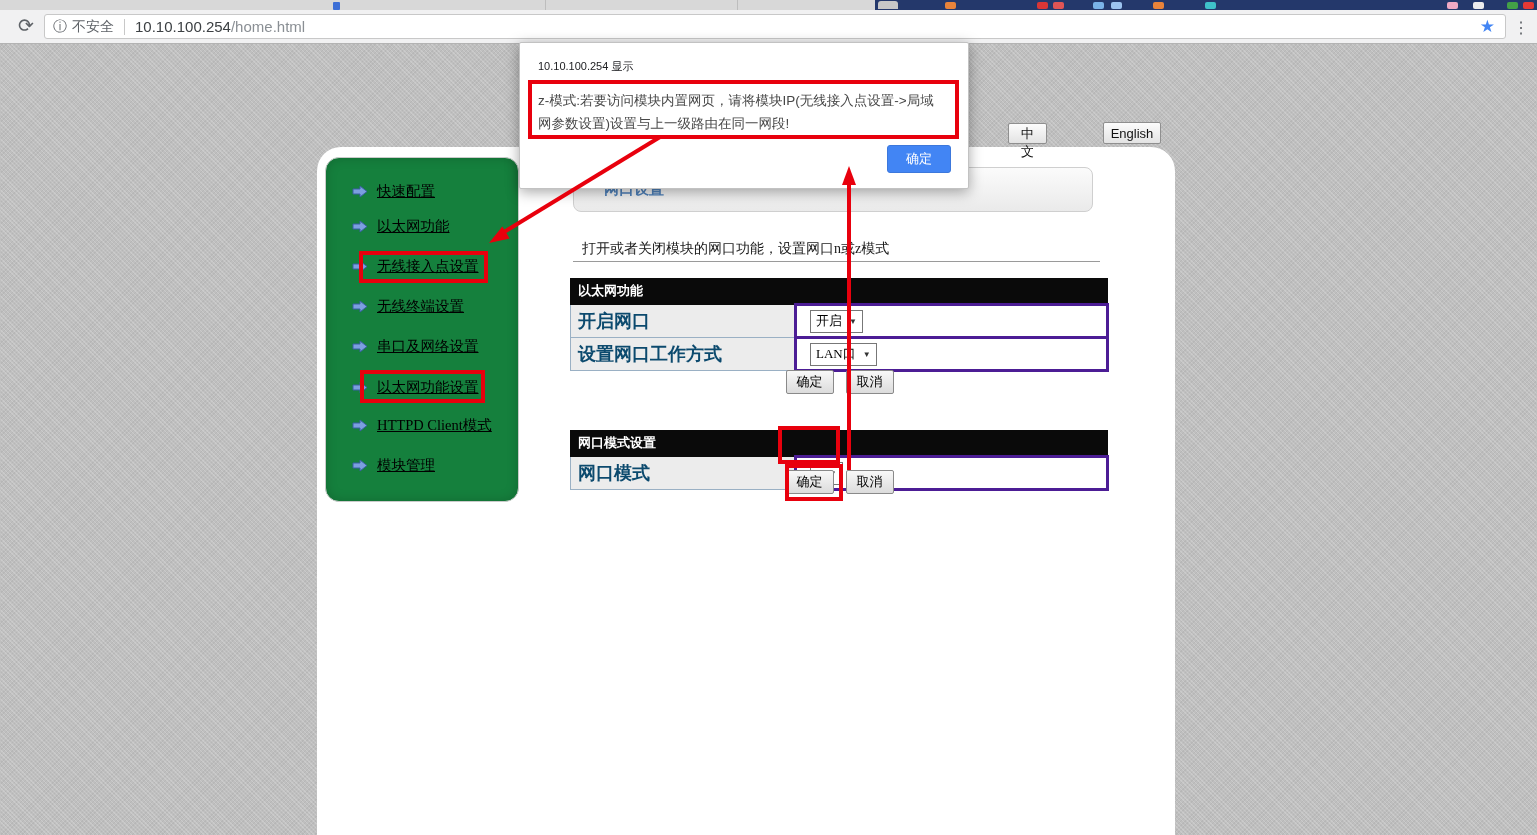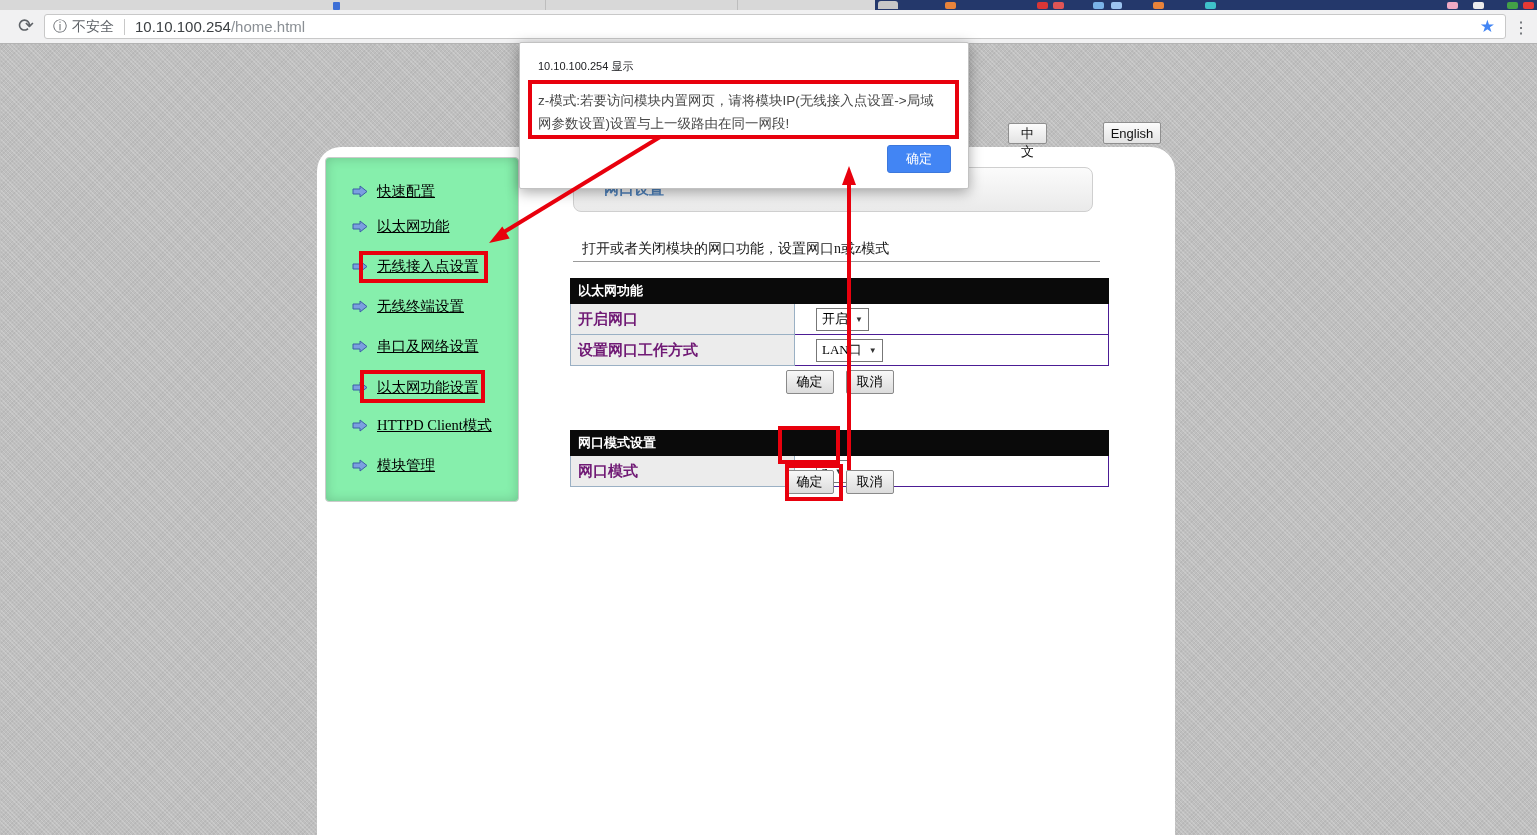--- a/index.html
+++ b/index.html
@@ -39,22 +39,22 @@
                      repeating-linear-gradient(-45deg,rgba(120,120,120,.12) 0 1px,transparent 1px 3px);}
   .panel{position:absolute;left:317px;top:147px;width:858px;height:688px;background:#fff;
          border-radius:24px 24px 0 0;}
 
   .lang-btn{position:absolute;border:1px solid #8f8f8f;border-radius:2px;
             background:linear-gradient(#fcfcfc,#e3e3e3);font-size:13px;color:#111;cursor:pointer;}
   .lang-zh{left:1008px;top:123px;width:39px;height:21px;}
   .lang-en{left:1103px;top:122px;width:58px;height:22px;}
 
   
-  .sidebar{position:absolute;left:325px;top:157px;width:192px;height:343px;background:#86efac;
-           border:1px solid #cbcbcb;border-radius:4px;box-shadow:inset 0 0 12px rgba(0,0,0,.18);}
+  .sidebar{position:absolute;left:325px;top:157px;width:192px;height:343px;background:#15803d;
+           border:1px solid #cbcbcb;border-radius:14px;box-shadow:inset 0 0 12px rgba(0,0,0,.18);}
   .side-item{position:absolute;left:26px;display:flex;align-items:center;gap:9px;cursor:pointer;}
   .side-item:nth-of-type(1){top:24px;} .side-item:nth-of-type(2){top:59px;}
   .side-item:nth-of-type(3){top:99px;} .side-item:nth-of-type(4){top:139px;}
   .side-item:nth-of-type(5){top:179px;} .side-item:nth-of-type(6){top:220px;}
   .side-item:nth-of-type(7){top:258px;} .side-item:nth-of-type(8){top:298px;}
   .side-label{font-family:"Liberation Serif",serif;font-size:14.5px;color:#000;
               text-decoration:underline;white-space:nowrap;}
 
   
   .page-title-bar{position:absolute;left:573px;top:167px;width:520px;height:45px;box-sizing:border-box;
@@ -63,23 +63,23 @@
   .page-title{font-size:15px;font-weight:bold;color:#4f81b9;}
   .desc{position:absolute;left:582px;top:240px;font-family:"Liberation Serif",serif;
         font-size:14px;color:#1a1a1a;}
   .rule{position:absolute;left:573px;top:261px;width:527px;height:0;border-top:1px solid #9a9a9a;}
 
   table.cfg{position:absolute;border-collapse:collapse;width:539px;left:570px;
             font-family:"Liberation Serif",serif;}
   .t1{top:278px;border-radius:25px;} .t2{top:430px;}
   table.cfg th{background:#0a0a0a;color:#fff;font-size:13px;text-align:left;
                padding:3px 7px;height:16px;border:1px solid #0a0a0a;}
-  td.lbl{width:209px;background:#ececec;color:#701a75;font-weight:bold;font-size:15px;
+  td.lbl{width:209px;background:#ececec;color:#0c4a6e;font-weight:bold;font-size:18px;
          padding:4px 7px;border:1px solid #9ab0c4;}
-  td.val{background:#fff;border:1px solid #4c1d95;padding:3px 21px;height:24px;}
+  td.val{background:#fff;border:3px solid #4c1d95;padding:3px 13px;height:24px;}
   .selbox{display:inline-flex;align-items:center;gap:7px;border:1px solid #777;
           background:#fff;height:21px;padding:0 5px;font-size:13px;color:#000;cursor:pointer;}
   .caret{font-size:8px;color:#333;}
 
   .btnrow{position:absolute;left:570px;width:539px;display:flex;justify-content:center;gap:12px;}
   .r1{top:370px;} .r2{top:470px;}
   .btn{border:1px solid #8a8a8a;border-radius:2px;background:linear-gradient(#f8f8f8,#dcdcdc);
        font-size:13px;color:#000;height:24px;padding:1px 10px;cursor:pointer;
        font-family:"Liberation Serif",serif;}
 

